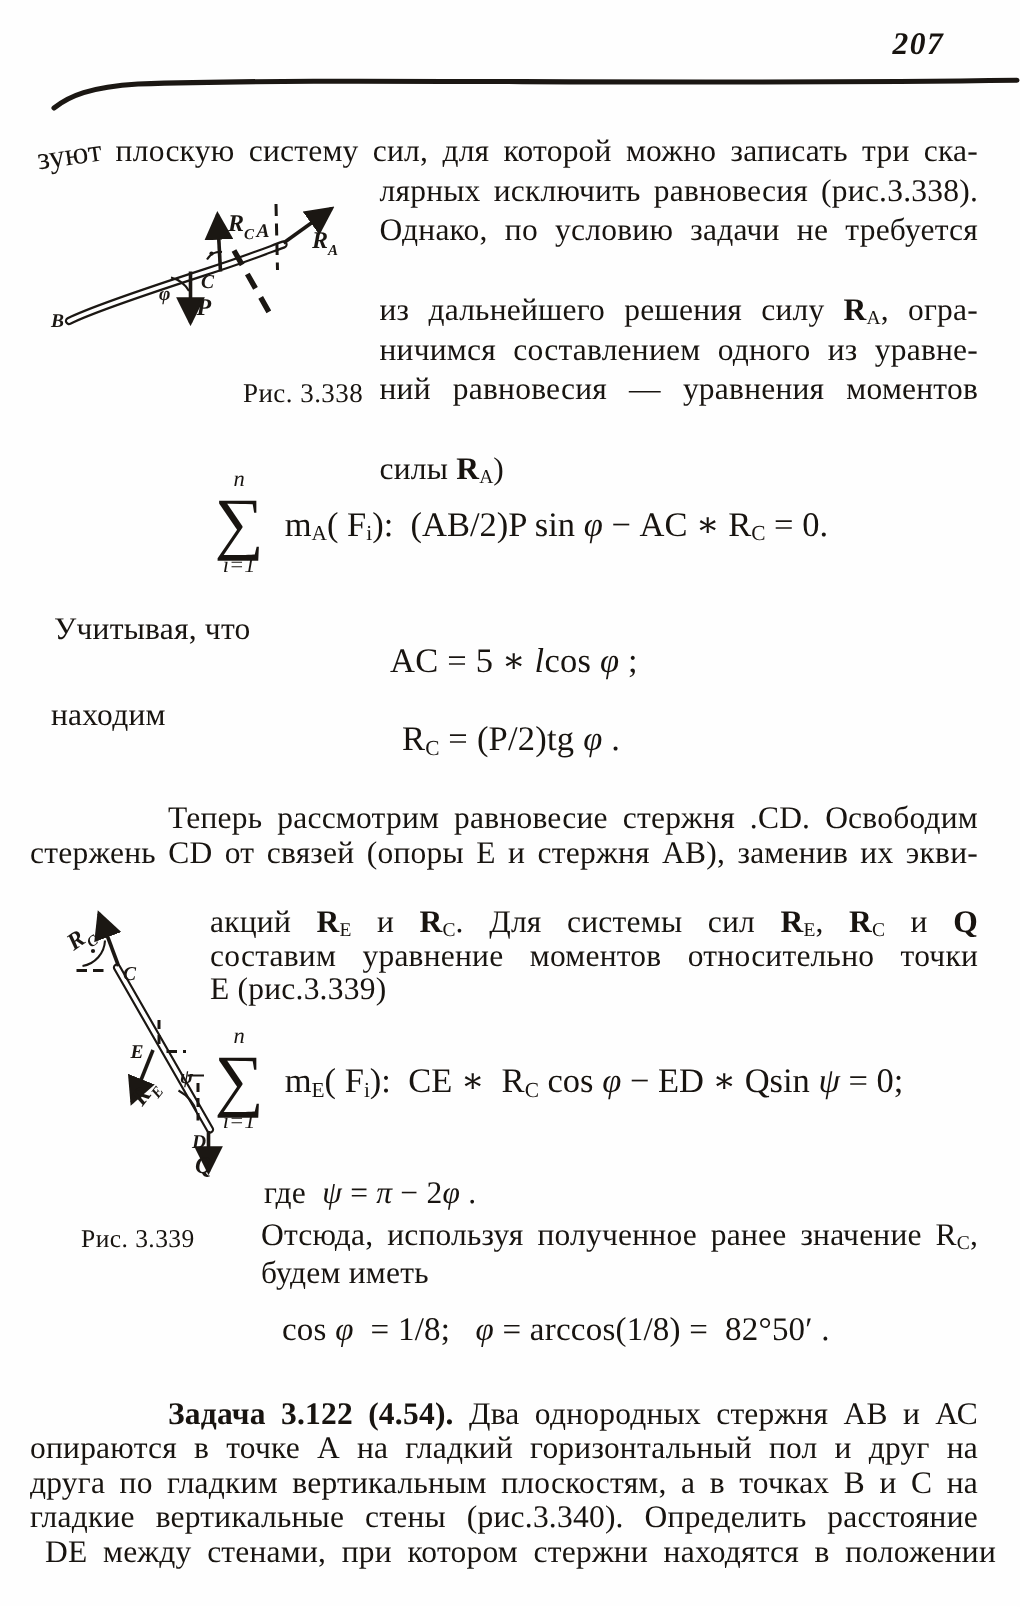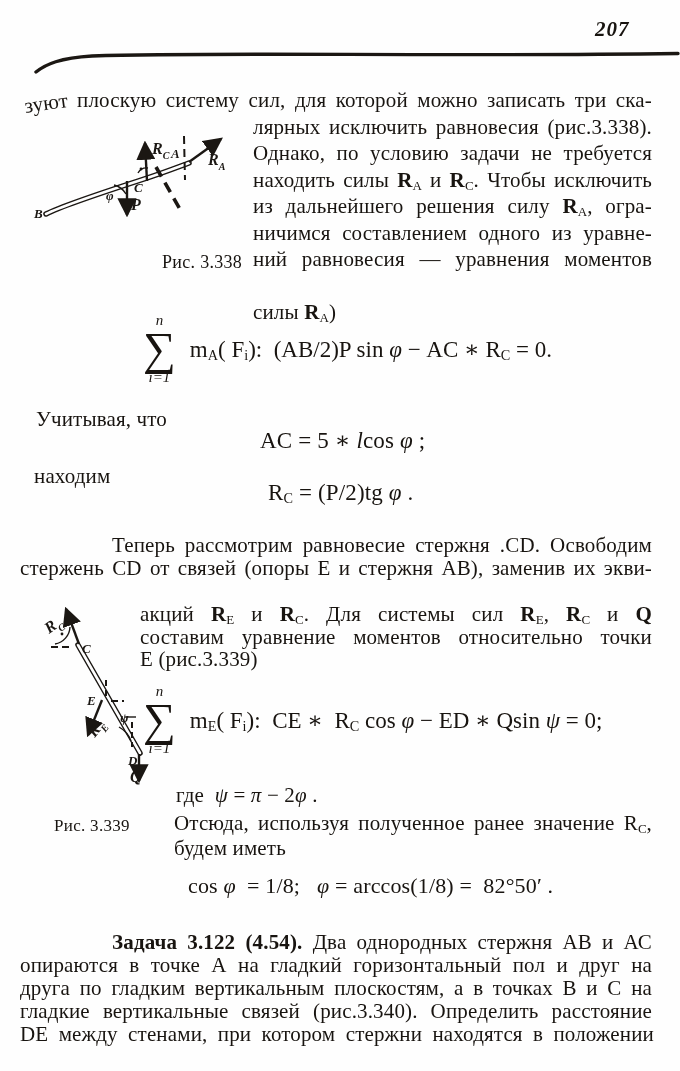--- a/index.html
+++ b/index.html
@@ -46,21 +46,20 @@
 <div class="page">
 
   <div class="pageno">207</div>
   <svg class="hdr-rule" width="680" height="44" viewBox="0 0 680 44">
     <path d="M 36,34 C 46,26 60,20 92,18 C 230,13.5 420,19 678,15.5" stroke="#1b1713" stroke-width="3.4" fill="none" stroke-linecap="round"></path>
   </svg>
 
   <div class="ln just" style="left:24px;top:88px;width:628px"><span class="rot">зуют</span><span> плоскую систему сил, для которой можно записать три ска-</span></div>
   <div class="ln just" style="left:253px;top:115px;width:399px"><span>лярных исключить равновесия (рис.3.338).</span></div>
   <div class="ln just" style="left:253px;top:141px;width:399px"><span>Однако, по условию задачи не требуется</span></div>
-  <div class="ln just" style="left:253px;top:168px;width:399px"><span>находить силы </span><span class="b">R</span><sub>A</sub><span> и </span><span class="b">R</span><sub>C</sub><span>. Чтобы исключить</span></div>
   <div class="ln just" style="left:253px;top:194px;width:399px"><span>из дальнейшего решения силу </span><span class="b">R</span><sub>A</sub><span>, огра-</span></div>
   <div class="ln just" style="left:253px;top:221px;width:399px"><span>ничимся составлением одного из уравне-</span></div>
   <div class="ln just" style="left:253px;top:247px;width:399px"><span>ний равновесия — уравнения моментов</span></div>
   <div class="ln" style="left:253px;top:300px"><span>силы </span><span class="b">R</span><sub>A</sub><span>)</span></div>
 
   <svg class="fig" style="left:28px;top:118px" width="222" height="132" viewBox="0 0 222 132">
     <defs>
       <marker id="ah1" markerWidth="8" markerHeight="8" refX="7" refY="4" orient="auto">
         <path d="M0,0 L8,4 L0,8 Z" fill="#1b1713"></path>
       </marker>
@@ -152,16 +151,16 @@
   </div>
 
   <div class="ln" style="left:176px;top:783px"><span>где  </span><span class="i">ψ</span><span> = </span><span class="i">π</span><span> − 2</span><span class="i">φ</span><span> .</span></div>
   <div class="ln just" style="left:174px;top:811px;width:478px"><span>Отсюда,  используя  полученное ранее значение R</span><sub>C</sub><span>,</span></div>
   <div class="ln" style="left:174px;top:836px"><span>будем иметь</span></div>
   <div class="ln" style="left:188px;top:874px;font-size:22px"><span>cos </span><span class="i">φ</span><span>  = 1/8;   </span><span class="i">φ</span><span> = arccos(1/8) =  82°50′ .</span></div>
 
   <div class="ln just" style="left:112px;top:930px;width:540px"><span class="b">Задача 3.122 (4.54).</span><span> Два однородных стержня АВ и АС</span></div>
   <div class="ln just" style="left:20px;top:953px;width:632px"><span>опираются в точке А на гладкий горизонтальный пол и друг на</span></div>
   <div class="ln just" style="left:20px;top:976px;width:632px"><span>друга по гладким вертикальным плоскостям, а в точках В и С на</span></div>
-  <div class="ln just" style="left:20px;top:999px;width:632px"><span>гладкие вертикальные связей (рис.3.340). Определить расстояние</span></div>
-  <div class="ln just" style="left:20px;top:1022px;width:634px"><span>DE между стенами, при котором  стержни  находятся в положении</span></div>
+  <div class="ln just" style="left:20px;top:999px;width:632px"><span>гладкие вертикальные стены (рис.3.340). Определить расстояние</span></div>
+  <div class="ln just" style="left:30px;top:1022px;width:634px"><span>DE между стенами, при котором  стержни  находятся в положении</span></div>
 
 </div>
 
 </body></html>

